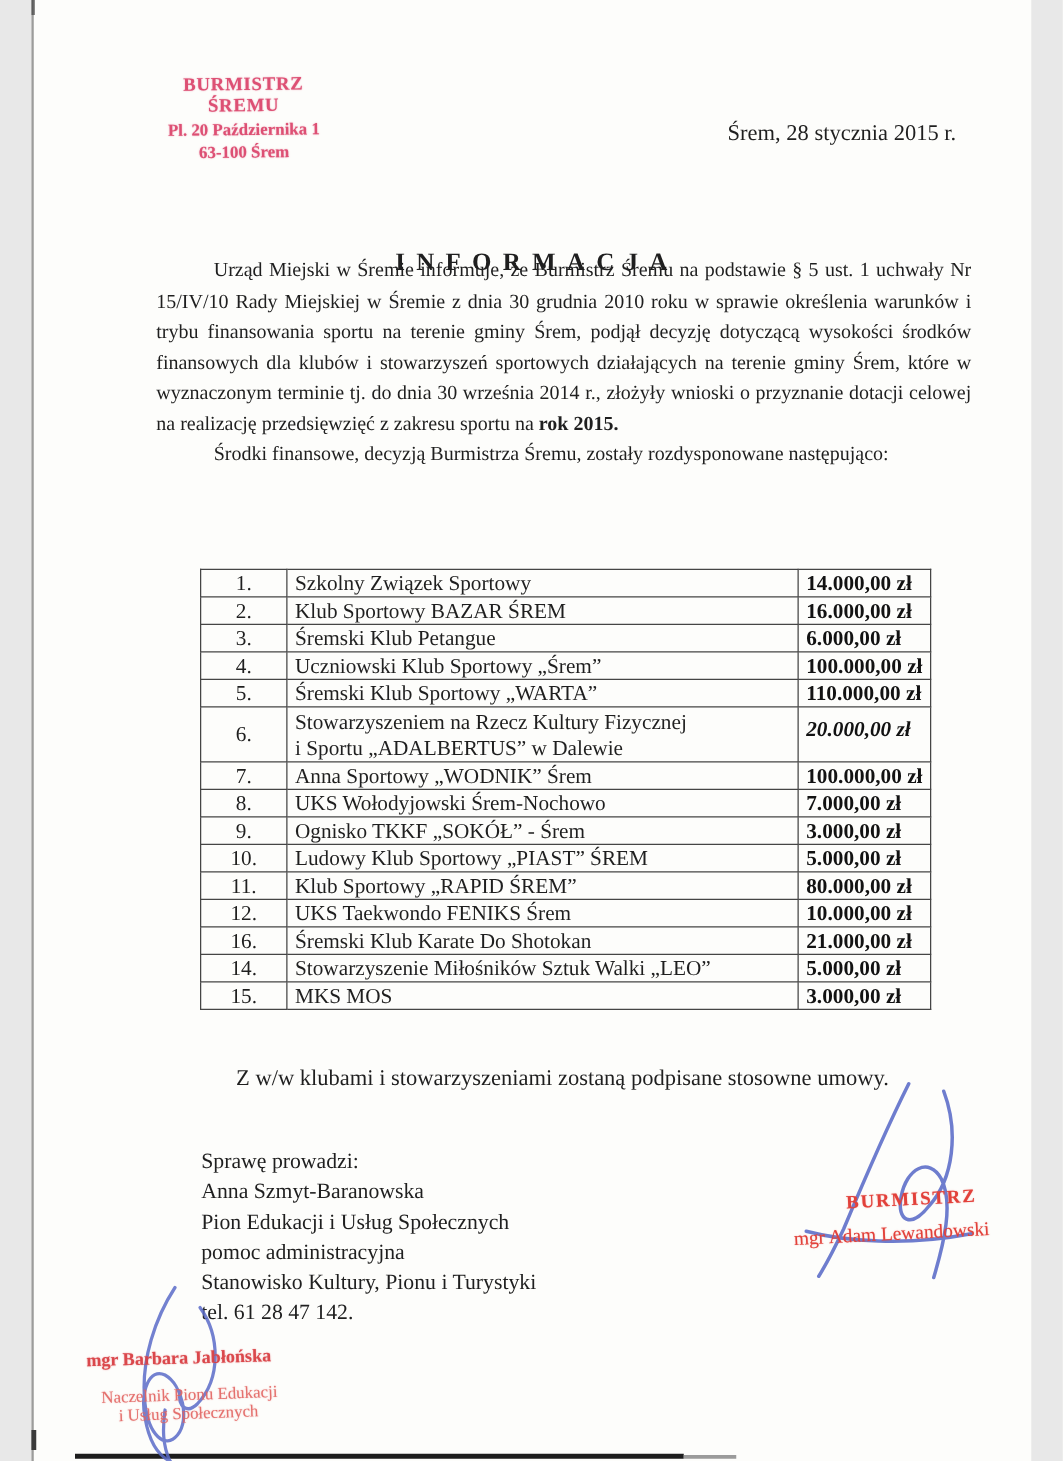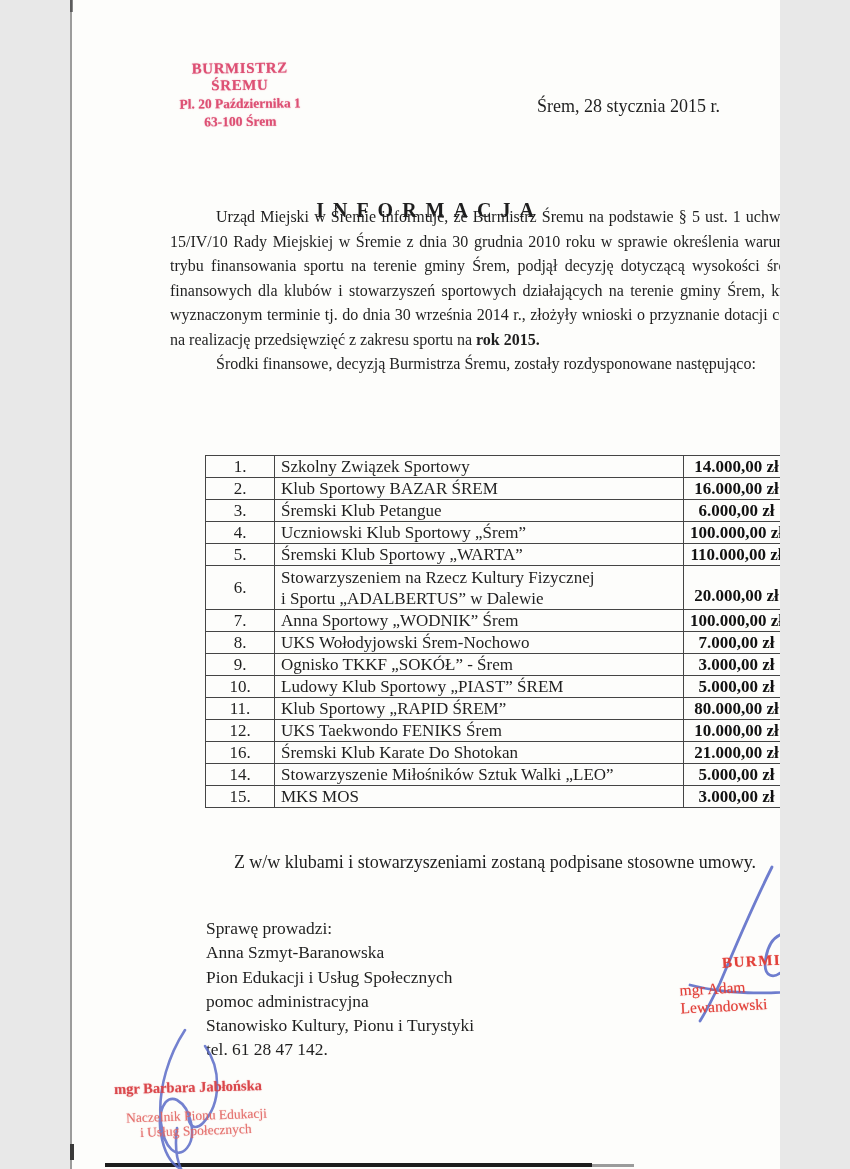--- a/index.html
+++ b/index.html
@@ -1,17 +1,17 @@
 <!DOCTYPE html>
 <html lang="pl"><head>
 <meta charset="utf-8">
 <style>
   html,body{margin:0;padding:0;background:#e8e8e8;}
   .page{
-    position:relative;width:710px;height:1169px;margin:0 auto;
+    position:relative;width:800px;height:1169px;margin:0 auto;
     background:#fdfdfb;overflow:hidden;
     font-family:"Liberation Serif","DejaVu Serif",serif;color:#1f1f1f;
   }
   
   .edge-left{position:absolute;left:0;top:0;width:2px;height:1169px;background:rgba(60,60,60,.5);}
   .speck-top{position:absolute;left:0;top:0;width:3px;height:12px;background:rgba(40,40,40,.55);}
   .speck-bottom{position:absolute;left:0;top:1144px;width:4px;height:16px;background:#3a3a3a;}
   .bottom-line{position:absolute;left:35px;top:1163px;width:487px;height:4px;background:#1d1d1d;}
   .bottom-line-tail{position:absolute;left:522px;top:1164px;width:42px;height:3px;background:#9b9b9b;}
 
@@ -39,24 +39,24 @@
 
   table.alloc{
     position:absolute;left:135px;top:455px;width:585px;
     border-collapse:collapse;font-size:17px;
   }
   table.alloc td{
     border:1px solid #454545;padding:0 6px;height:21px;line-height:21px;
     vertical-align:middle;
   }
   td.no{width:56px;text-align:center;}
-  td.amount{width:78px;text-align:center;font-weight:bold;white-space:nowrap;color:#121212;}
+  td.amount{width:78px;text-align:left;font-weight:bold;white-space:nowrap;color:#121212;}
   table.alloc tr.double{height:44px;}
   table.alloc tr.double td.club{white-space:pre-line;line-height:21px;padding-top:1px;}
-  table.alloc tr.double td.amount{vertical-align:bottom;padding-bottom:3px;}
+  table.alloc tr.double td.amount{vertical-align:bottom;padding-bottom:15px;font-style:italic;}
 
   .closing{position:absolute;left:125px;top:852px;width:600px;text-align:center;font-size:18px;}
 
   .contact{position:absolute;left:136px;top:916px;font-size:17.4px;line-height:24.3px;}
   .contact div{white-space:nowrap;}
 
   
   .sig-scribble-right{position:absolute;left:580px;top:865px;width:200px;height:160px;}
   .sig-scribble-left{position:absolute;left:55px;top:1028px;width:140px;height:141px;}
   .sig-right-title{

